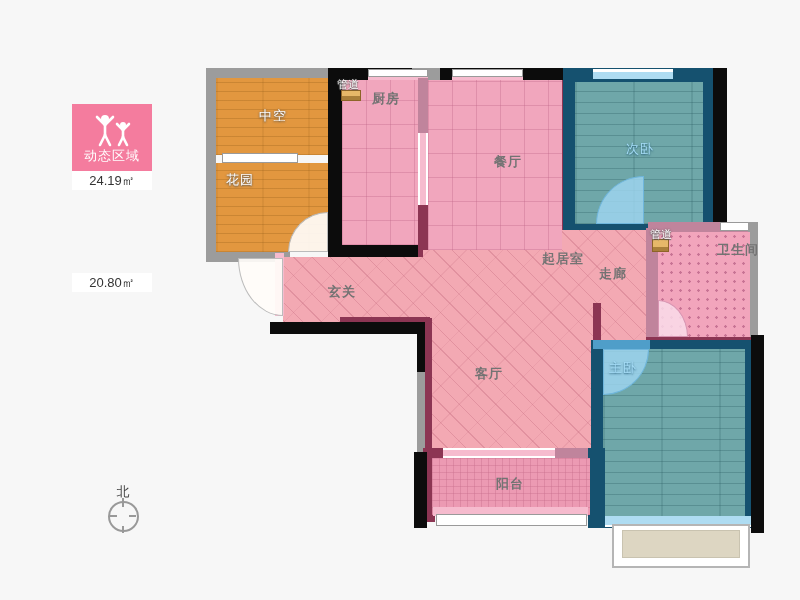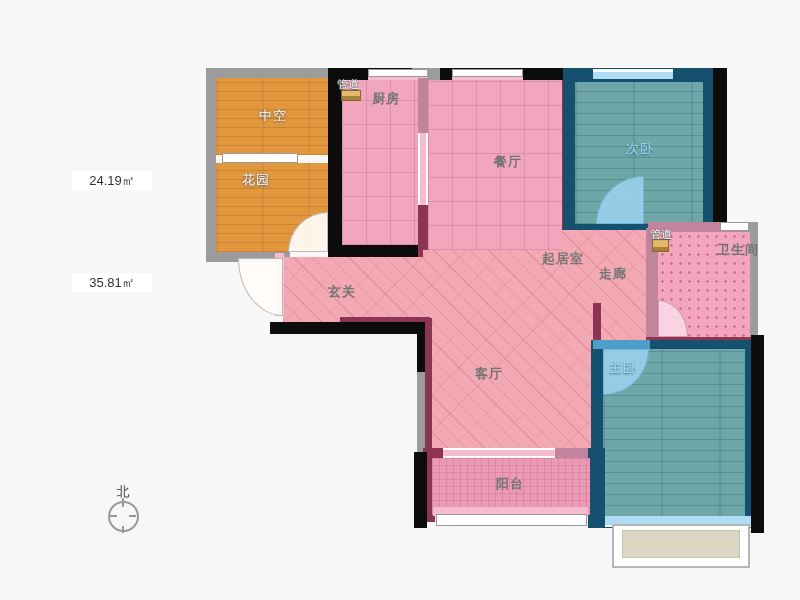--- a/index.html
+++ b/index.html
@@ -57,23 +57,42 @@
   .compass-circle{position:absolute;border:2px solid #999;border-radius:50%;box-sizing:border-box;}
   .tick{position:absolute;background:#999;}
   .north-label{position:absolute;color:#444;font-size:13px;transform:translate(-50%,-50%);}
   .duct-box{position:absolute;background:#e7b869;border:1px solid #8d6428;box-sizing:border-box;box-shadow:inset 0 -4px 0 rgba(120,80,20,.55);}
 </style>
 </head>
 <body>
 
 <div class="stage">
 
+  <div class="legend-box" style="left:72px;top:104px;height:67px;background:#f47c9e;">
+    <svg width="44" height="34" viewBox="0 0 44 34">
+      <g stroke="#fff" stroke-width="2.6" fill="none" stroke-linecap="round">
+        <circle cx="15" cy="6" r="4" fill="#fff" stroke="none"></circle>
+        <line x1="15" y1="10" x2="15" y2="22"></line>
+        <line x1="15" y1="12" x2="7" y2="4"></line>
+        <line x1="15" y1="12" x2="23" y2="4"></line>
+        <line x1="15" y1="22" x2="10" y2="32"></line>
+        <line x1="15" y1="22" x2="20" y2="32"></line>
+        <circle cx="33" cy="12" r="3" fill="#fff" stroke="none"></circle>
+        <line x1="33" y1="15" x2="33" y2="24"></line>
+        <line x1="33" y1="17" x2="27" y2="11"></line>
+        <line x1="33" y1="17" x2="39" y2="11"></line>
+        <line x1="33" y1="24" x2="29" y2="32"></line>
+        <line x1="33" y1="24" x2="37" y2="32"></line>
+      </g>
+    </svg>
+    <span class="legend-label">动态区域</span>
+  </div>
   <div class="legend-value" style="left:72px;top:171px;">24.19㎡</div>
 
-  <div class="legend-value" style="left:72px;top:273px;">35.81㎡</div>
+  <div class="legend-value" style="left:72px;top:273px;">20.80㎡</div>
 
   <span class="north-label" style="left:123px;top:492px;">北</span>
   <div class="compass-circle" style="left:108px;top:501px;width:31px;height:31px;"></div>
   <div class="tick" style="left:122px;top:498px;width:2px;height:9px;"></div>
   <div class="tick" style="left:122px;top:526px;width:2px;height:7px;"></div>
   <div class="tick" style="left:110px;top:515px;width:7px;height:2px;"></div>
   <div class="tick" style="left:129px;top:515px;width:7px;height:2px;"></div>
 
   <div class="abs w-gray" style="left:206px;top:68px;width:136px;height:10px;"></div>
   <div class="abs w-gray" style="left:206px;top:68px;width:10px;height:194px;"></div>
@@ -143,21 +162,21 @@
   <div class="abs win-pink" style="left:443px;top:448px;width:117px;height:10px;border-top:2px solid #fff;border-bottom:2px solid #fff;"></div>
   <div class="abs w-mauve" style="left:555px;top:448px;width:38px;height:10px;"></div>
   <div class="abs w-blue" style="left:588px;top:448px;width:17px;height:80px;"></div>
   <div class="abs grid-pink" style="left:432px;top:458px;width:158px;height:57px;"></div>
   <div class="abs win-pink" style="left:433px;top:507px;width:155px;height:9px;"></div>
   <div class="abs win-white" style="left:436px;top:514px;width:151px;height:12px;"></div>
 
   <div class="duct-box" style="left:341px;top:90px;width:20px;height:11px;"></div>
 
   <span class="rlabel lab-white" style="left:273px;top:116px;">中空</span>
-  <span class="rlabel lab-white" style="left:240px;top:180px;margin-left:16px;">花园</span>
+  <span class="rlabel lab-white" style="left:240px;top:180px;">花园</span>
   <span class="rlabel lab-duct" style="left:348px;top:84px;">管道</span>
   <span class="rlabel lab-pink" style="left:386px;top:99px;">厨房</span>
   <span class="rlabel lab-pink" style="left:497px;top:162px;margin-left:11px;">餐厅</span>
   <span class="rlabel lab-blue" style="left:640px;top:149px;">次卧</span>
   <span class="rlabel lab-duct" style="left:661px;top:234px;">管道</span>
   <span class="rlabel lab-pink" style="left:698px;top:250px;margin-left:40px;">卫生间</span>
   <span class="rlabel lab-pink" style="left:563px;top:259px;">起居室</span>
   <span class="rlabel lab-pink" style="left:613px;top:274px;">走廊</span>
   <span class="rlabel lab-pink" style="left:342px;top:292px;">玄关</span>
   <span class="rlabel lab-pink" style="left:489px;top:374px;">客厅</span>

